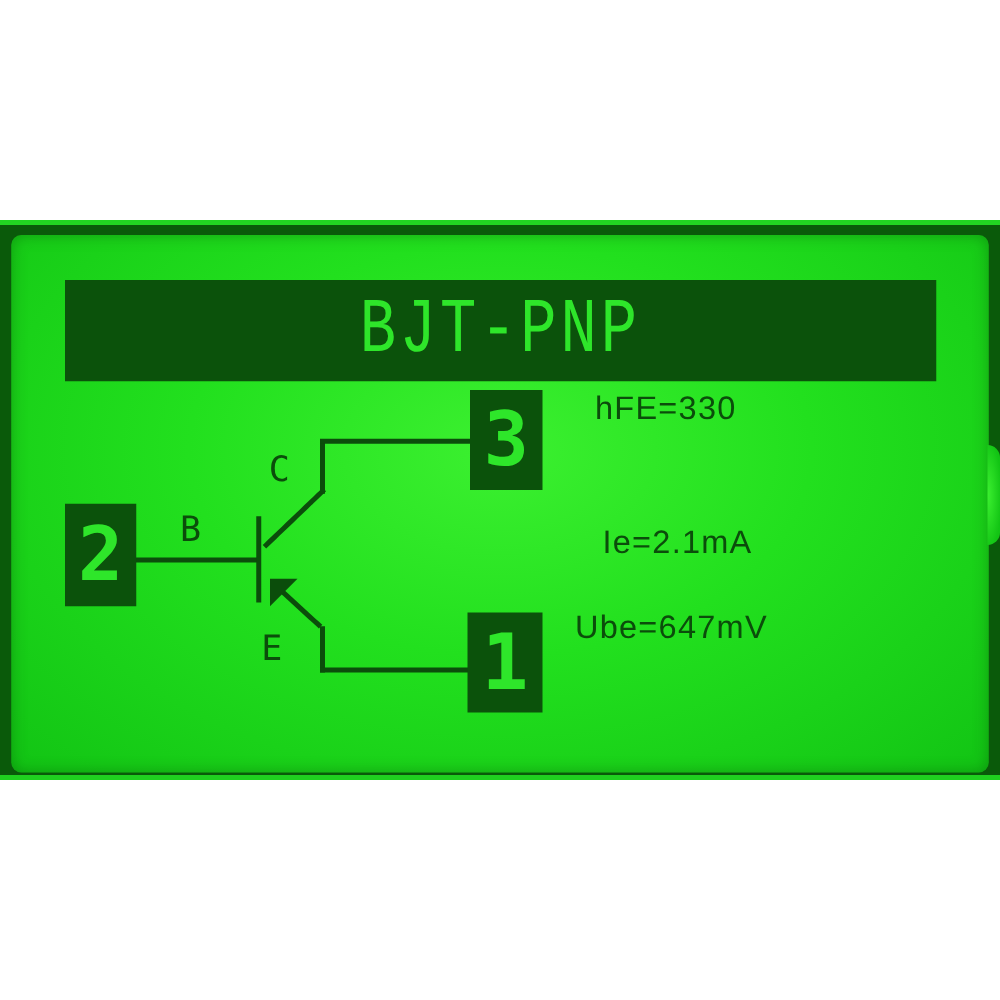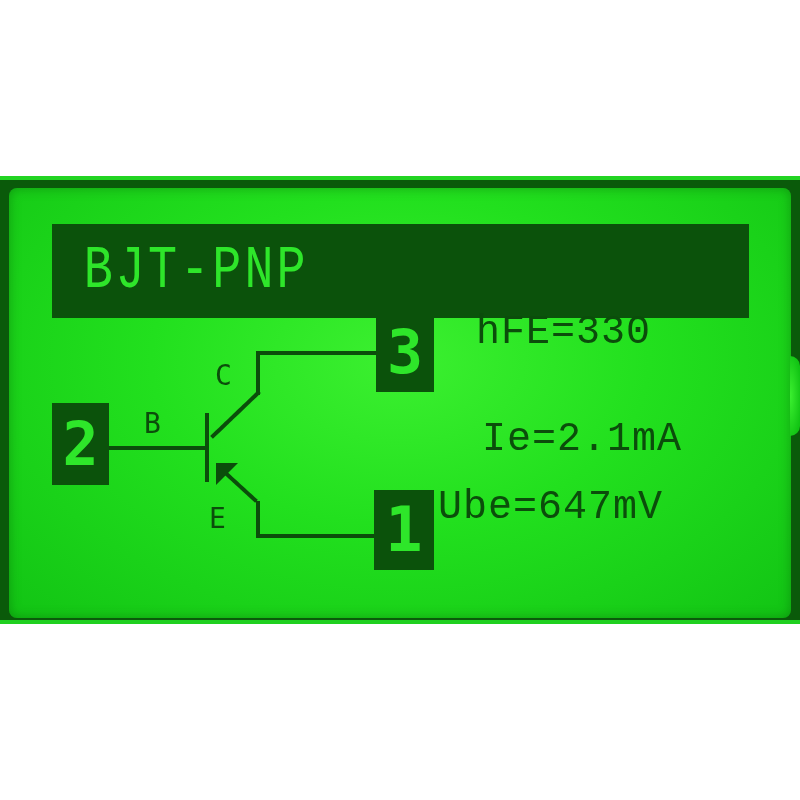--- a/index.html
+++ b/index.html
@@ -12,44 +12,44 @@
     position:absolute; left:0; top:176px; width:800px; height:448px;
     border-top:4px solid #22d422; border-bottom:4px solid #1fd01f; box-sizing:border-box;
   }
   .screen {
     position:absolute; left:9px; top:188px; width:782px; height:430px;
     background: radial-gradient(ellipse at 50% 40%, #3cf030 0%, #22e01e 45%, #12c414 100%);
     border-radius:8px;
     box-shadow: inset 0 0 12px rgba(0,60,0,0.35);
   }
   .title-bar {
-    position:absolute; left:52px; top:224px; width:697px; height:94px;
+    position:absolute; left:52px; top:224px; width:697px; height:81px;
     background:#0b520b;
-    display:flex; align-items:center; justify-content:flex-start;
+    display:flex; align-items:center; justify-content:center;
   }
   .title-text {
     font-family:"Liberation Mono","DejaVu Sans Mono",monospace;
     font-size:62px; color:#2ee62a; letter-spacing:4px;
     transform:scaleX(0.78); transform-origin:center;
     line-height:1;
   }
   .pin-box {
     position:absolute; width:58px; background:#0b520b;
     display:flex; align-items:center; justify-content:center;
     font-family:"DejaVu Sans Mono","Liberation Mono",monospace;
     font-weight:bold; color:#2ee62a; line-height:1;
   }
   .pin-box span { display:block; }
   .lbl {
     position:absolute; font-family:"DejaVu Sans Mono","Liberation Mono",monospace;
     color:#0b4d0b; font-size:28px; line-height:1;
   }
   .meas {
-    position:absolute; font-family:Liberation Mono, monospace;
-    color:#0b4d0b; font-size:40px; line-height:1; letter-spacing:1px;
+    position:absolute; font-family:Liberation Sans, sans-serif;
+    color:#0b4d0b; font-size:26px; line-height:1; letter-spacing:1px;
   }
   svg.schem { position:absolute; left:0; top:0; }
   .glint {
     position:absolute; left:790px; top:356px; width:10px; height:80px;
     background:radial-gradient(ellipse at 0% 50%, #3cf030 0%, #12c414 80%);
     border-radius:0 40px 40px 0;
   }
 </style>
 </head>
 <body>
@@ -93,13 +93,13 @@
 <div class="pin-box" style="left:374px; top:490px; width:60px; height:80px; font-size:62px;">
   <span>1</span>
 </div>
 
 <span class="lbl" style="left:215px; top:362px;">C</span>
 <span class="lbl" style="left:144px; top:410px;">B</span>
 <span class="lbl" style="left:209px; top:505px;">E</span>
 
 <span class="meas" style="left:476px; top:313px;">hFE=330</span>
 <span class="meas" style="left:482px; top:420px;">Ie=2.1mA</span>
-<span class="meas" style="left:438px; top:488px;">Ube=647mV</span>
+<span class="meas" style="left:460px; top:488px;">Ube=647mV</span>
 
 </body></html>

